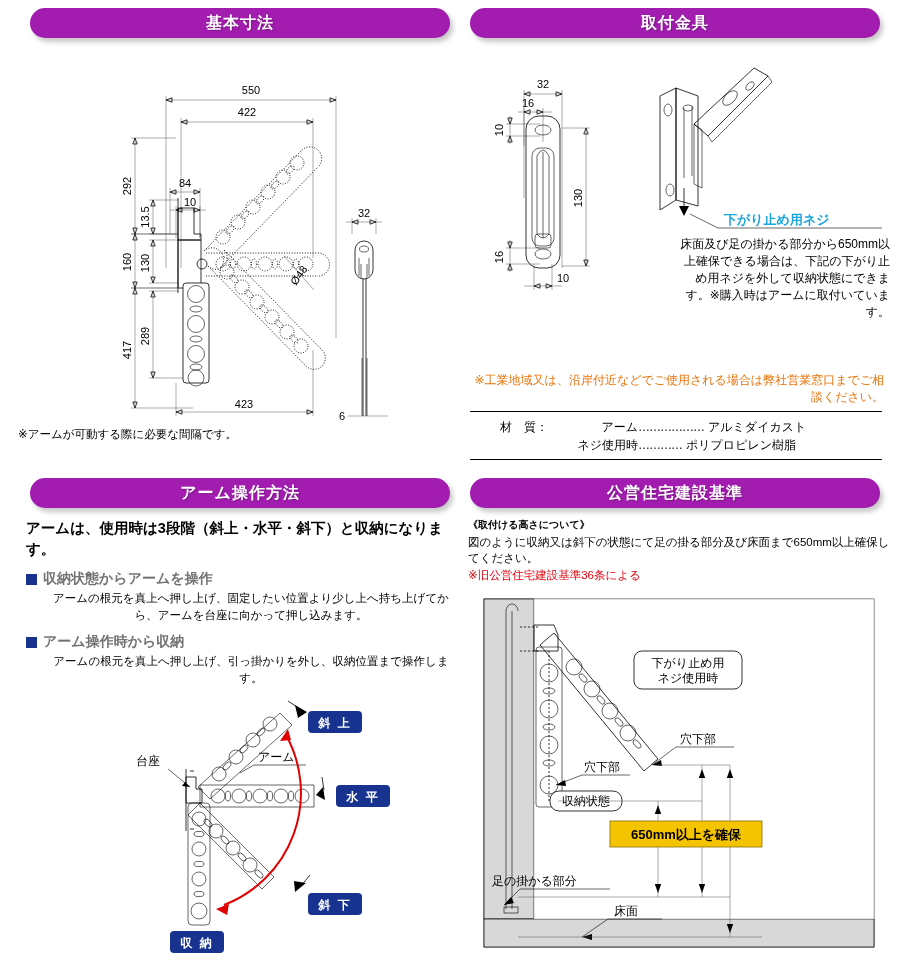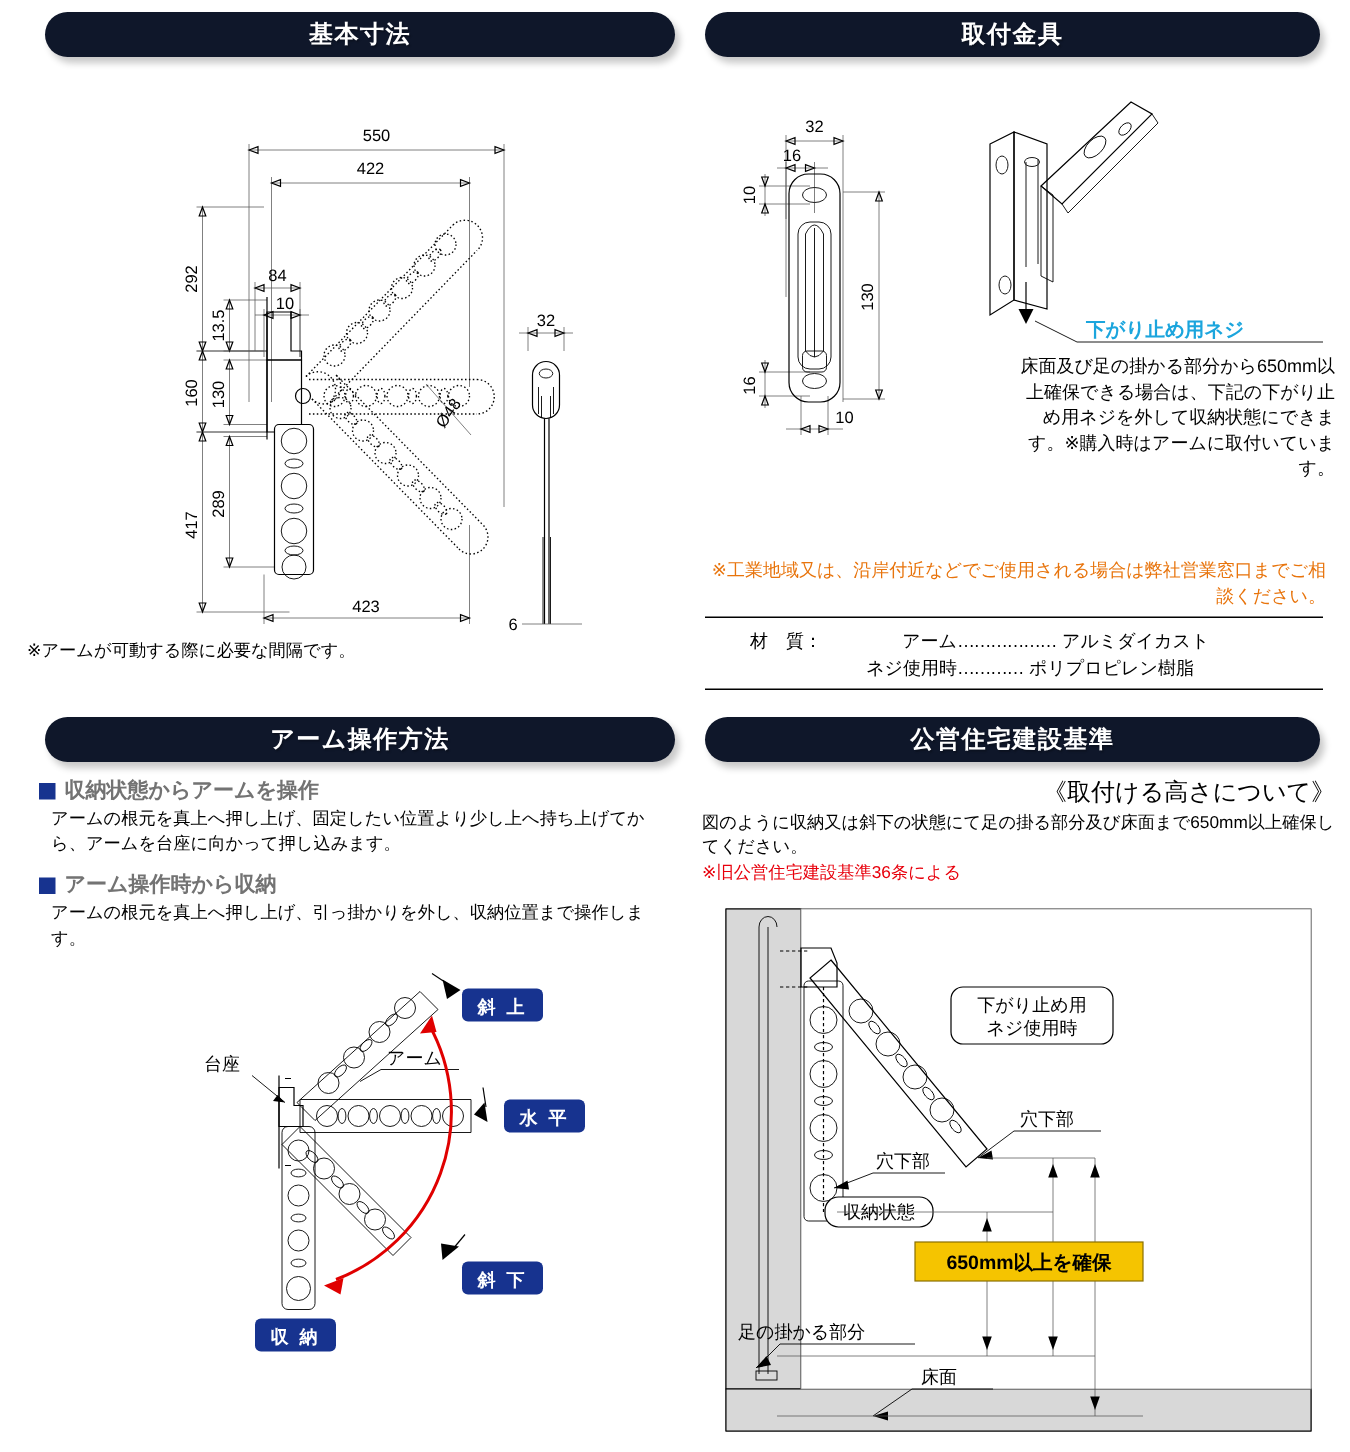--- a/index.html
+++ b/index.html
@@ -21,21 +21,21 @@
   #panel-basic     { left: 18px;  top: 8px;   width: 432px; height: 462px; }
   #panel-bracket   { left: 462px; top: 8px;   width: 428px; height: 462px; text-align: right; }
   #panel-arm       { left: 18px;  top: 478px; width: 432px; height: 484px; }
   #panel-standard  { left: 462px; top: 478px; width: 428px; height: 484px; }
 
   
   .banner {
     position: relative;
     height: 30px;
     border-radius: 15px;
-    background: #0f172a;
+    background: #a21caf;
     box-shadow: 3px 4px 5px rgba(0,0,0,0.22);
     display: flex;
     align-items: center;
     justify-content: center;
   }
   #panel-basic .banner,
   #panel-arm .banner { width: 420px; margin-left: 12px; }
   #panel-bracket .banner,
   #panel-standard .banner { width: 410px; margin-left: 8px; }
   .banner-text {
@@ -70,33 +70,33 @@
     margin: 10px 0 0 8px;
   }
   .sub-head {
     display: flex; align-items: center; gap: 6px;
     margin: 10px 0 2px 8px;
   }
   .sq-bullet {
     width: 11px; height: 11px; background: #17338f; display: inline-block;
   }
   .sub-head-text { font-size: 14px; font-weight: bold; color: #737373; }
-  .sub-body { font-size: 11.5px; line-height: 1.45; margin-left: 16px; }
+  .sub-body { font-size: 11.5px; line-height: 1.45; margin-left: 34px; text-align: center; }
 
   
   .tag {
     fill: #17338f;
   }
   .tagtext {
     font-family: "Liberation Sans", "DejaVu Sans", sans-serif;
     font-size: 12px; font-weight: bold; fill: #ffffff; letter-spacing: 2px;
   }
 
   
-  .std-title { font-size: 16px; font-weight: normal; margin: 10px 0 2px 6px; text-align: right; }
+  .std-title { font-size: 10px; font-weight: bold; margin: 10px 0 2px 6px; }
   .std-body  { font-size: 11.5px; line-height: 1.42; margin-left: 6px; }
   .highlight-box {
     fill: #f5c400; stroke: #8a7000; stroke-width: 0.8;
   }
   .highlight-text {
     font-family: "Liberation Sans", "DejaVu Sans", sans-serif;
     font-size: 13px; font-weight: bold; fill: #000;
   }
   .callout-box { fill: #ffffff; stroke: #000; stroke-width: 0.8; }
 
@@ -390,20 +390,21 @@
       </div>
     </div>
     <hr class="mat-rule">
   </div>
 
   <div class="panel" id="panel-arm">
     <div class="banner">
       <span class="banner-text">アーム操作方法</span>
     </div>
 
+    <div class="arm-lead">アームは、使用時は3段階（斜上・水平・斜下）と収納になります。</div>
 
     <div class="sub-head">
       <span class="sq-bullet"></span>
       <span class="sub-head-text">収納状態からアームを操作</span>
     </div>
     <div class="sub-body">アームの根元を真上へ押し上げ、固定したい位置より少し上へ持ち上げてから、アームを台座に向かって押し込みます。</div>
 
     <div class="sub-head">
       <span class="sq-bullet"></span>
       <span class="sub-head-text">アーム操作時から収納</span>

